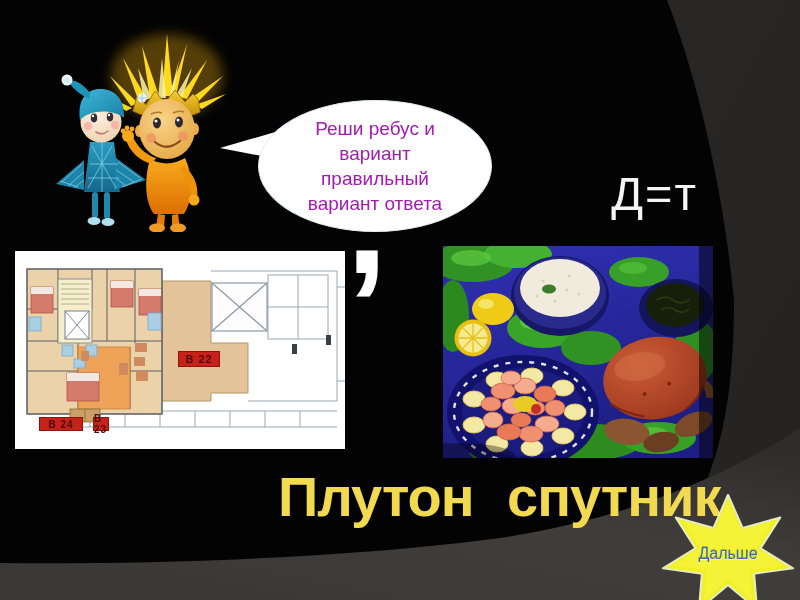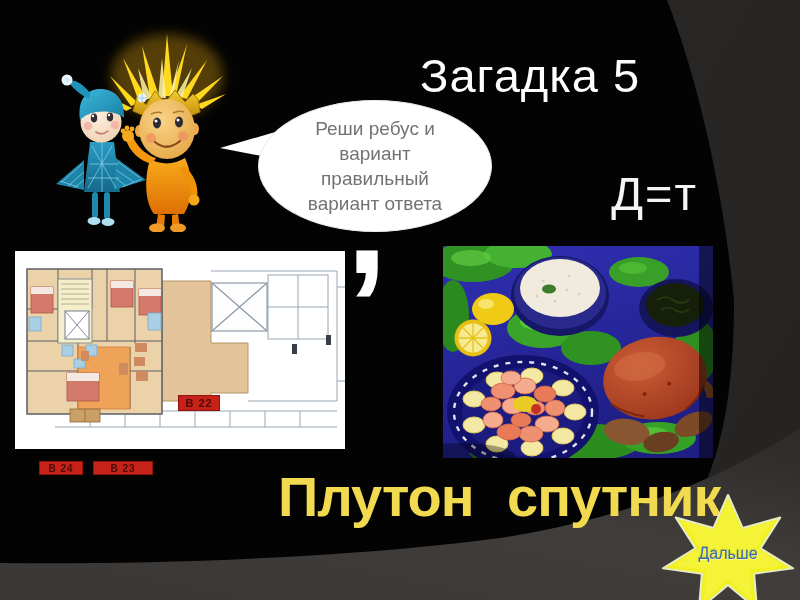--- a/index.html
+++ b/index.html
@@ -22,33 +22,33 @@
     white-space:nowrap;
     text-align:right;
   }
   .characters{left:26px;top:12px;width:236px;height:220px;}
   .bubble{
     left:258px;top:100px;width:232px;height:130px;background:#ffffff;
     border-radius:50%;display:flex;flex-direction:column;align-items:center;
     justify-content:center;text-align:center;border:1px solid #e7edf4;
   }
   .bubble-line{
-    font-size:19px;line-height:25px;color:#737373;font-weight:400;
+    font-size:19px;line-height:25px;color:#a21caf;font-weight:400;
   }
   .bubble-tail{left:214px;top:126px;width:70px;height:44px;}
   .plan{left:15px;top:251px;width:330px;height:198px;background:#fff;}
   .plan svg{position:absolute;left:0;top:0;}
   .plan-label{
     position:absolute;background:#c6221a;color:#4a0e08;
     font-size:10px;font-weight:700;display:flex;align-items:center;justify-content:center;
-    border:1px solid #8e140d;box-sizing:border-box;letter-spacing:1px;margin-top:44px;
+    border:1px solid #8e140d;box-sizing:border-box;letter-spacing:1px;
   }
   .plan-label.b22{left:163px;top:100px;width:42px;height:16px;font-size:11px;}
   .plan-label.b24{left:24px;top:166px;width:44px;height:14px;}
-  .plan-label.b23{left:78px;top:166px;width:60px;height:14px;}
+  .plan-label.b23{left:78px;top:166px;width:16px;height:14px;}
   .comma{
     left:346px;top:146px;width:60px;height:160px;
     font-size:150px;line-height:1;font-weight:700;color:#ffffff;
   }
   .seafood{left:443px;top:246px;width:270px;height:212px;}
   .answer{
     top:468px;font-size:56px;line-height:58px;font-weight:700;color:#f2da50;
     white-space:nowrap;letter-spacing:-1px;
   }
   .answer.a0{left:28px;}
@@ -190,21 +190,20 @@
       <circle cx="62" cy="114" r="4.2" fill="#f4a49c" opacity="0.7"></circle>
       <circle cx="89" cy="113" r="4.2" fill="#f4a49c" opacity="0.7"></circle>
       <path d="M70,120 Q76,124 82,119" stroke="#c4766a" stroke-width="1.6" fill="none" stroke-linecap="round"></path>
       <path d="M54,108 C51,86 62,76 76,77 C90,78 99,88 98,106 C88,97 64,97 54,108 Z" fill="url(#hatG)"></path>
       <path d="M64,81 C57,72 49,67 42,69 C46,76 55,83 63,87 Z" fill="#1f93b8"></path>
       <circle cx="41" cy="68" r="5.5" fill="#f2fbff"></circle>
       <path d="M37,68 h8 M41,64 v8 M38,65 l6,6 M44,65 l-6,6" stroke="#bfe4f2" stroke-width="0.9"></path>
     </g>
   </svg>
 
-  <div class="abs title">Загадка 5</div>
 
   <svg class="abs bubble-tail" viewBox="0 0 70 44">
     <polygon points="68,4 68,34 6,22" fill="#ffffff"></polygon>
   </svg>
   <div class="abs bubble">
     <div class="bubble-line">Реши ребус и</div>
     <div class="bubble-line">вариант</div>
     <div class="bubble-line">правильный</div>
     <div class="bubble-line">вариант ответа</div>
   </div>

